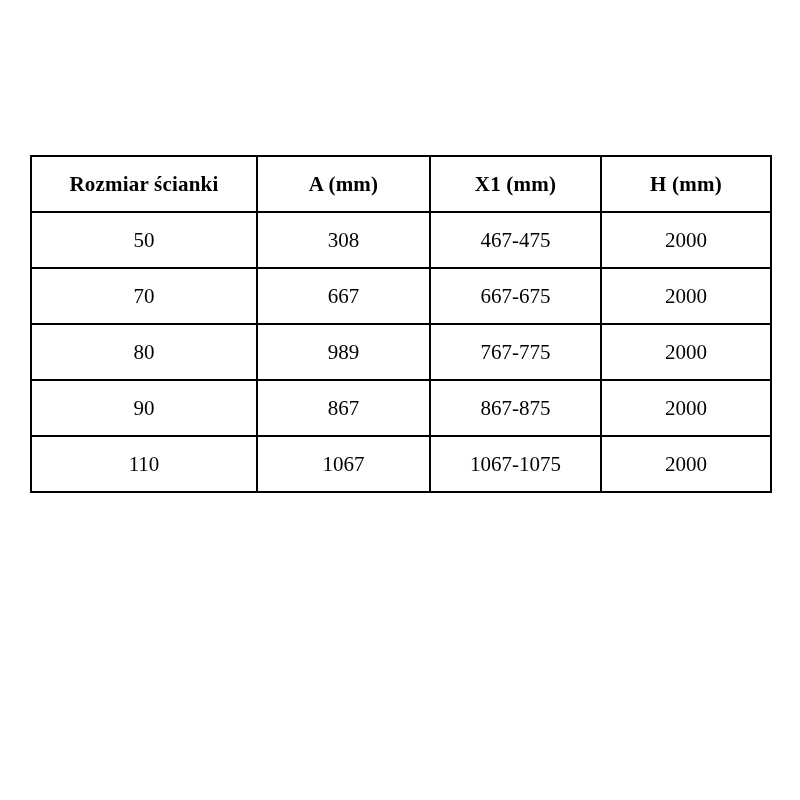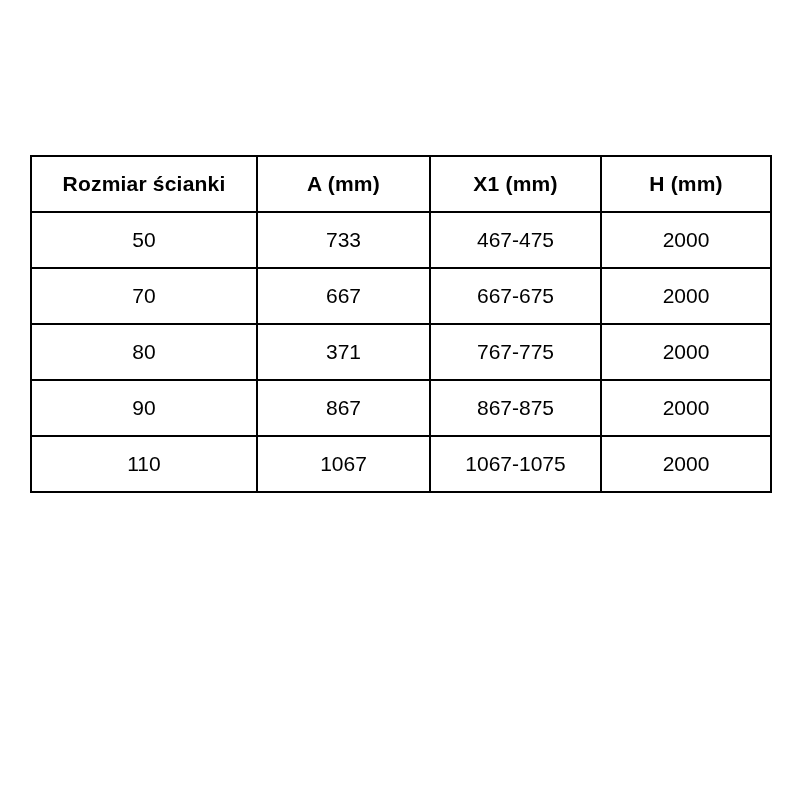--- a/index.html
+++ b/index.html
@@ -9,20 +9,21 @@
     width: 800px;
     height: 800px;
     font-family: "Liberation Sans", sans-serif;
   }
   .canvas {
     position: relative;
     width: 800px;
     height: 800px;
     background: #ffffff;
     overflow: hidden;
+    font-family: Liberation Serif, serif;
   }
   table.size-table {
     position: absolute;
     left: 30px;
     top: 155px;
     width: 740px;
     border-collapse: collapse;
     table-layout: fixed;
     color: #000000;
   }
@@ -66,33 +67,33 @@
       <tr>
         <th>Rozmiar ścianki</th>
         <th>A (mm)</th>
         <th>X1 (mm)</th>
         <th>H (mm)</th>
       </tr>
     </thead>
     <tbody>
       <tr>
         <td>50</td>
-        <td>733</td>
+        <td>308</td>
         <td>467-475</td>
         <td>2000</td>
       </tr>
       <tr>
         <td>70</td>
         <td>667</td>
         <td>667-675</td>
         <td>2000</td>
       </tr>
       <tr>
         <td>80</td>
-        <td>371</td>
+        <td>989</td>
         <td>767-775</td>
         <td>2000</td>
       </tr>
       <tr>
         <td>90</td>
         <td>867</td>
         <td>867-875</td>
         <td>2000</td>
       </tr>
       <tr>

